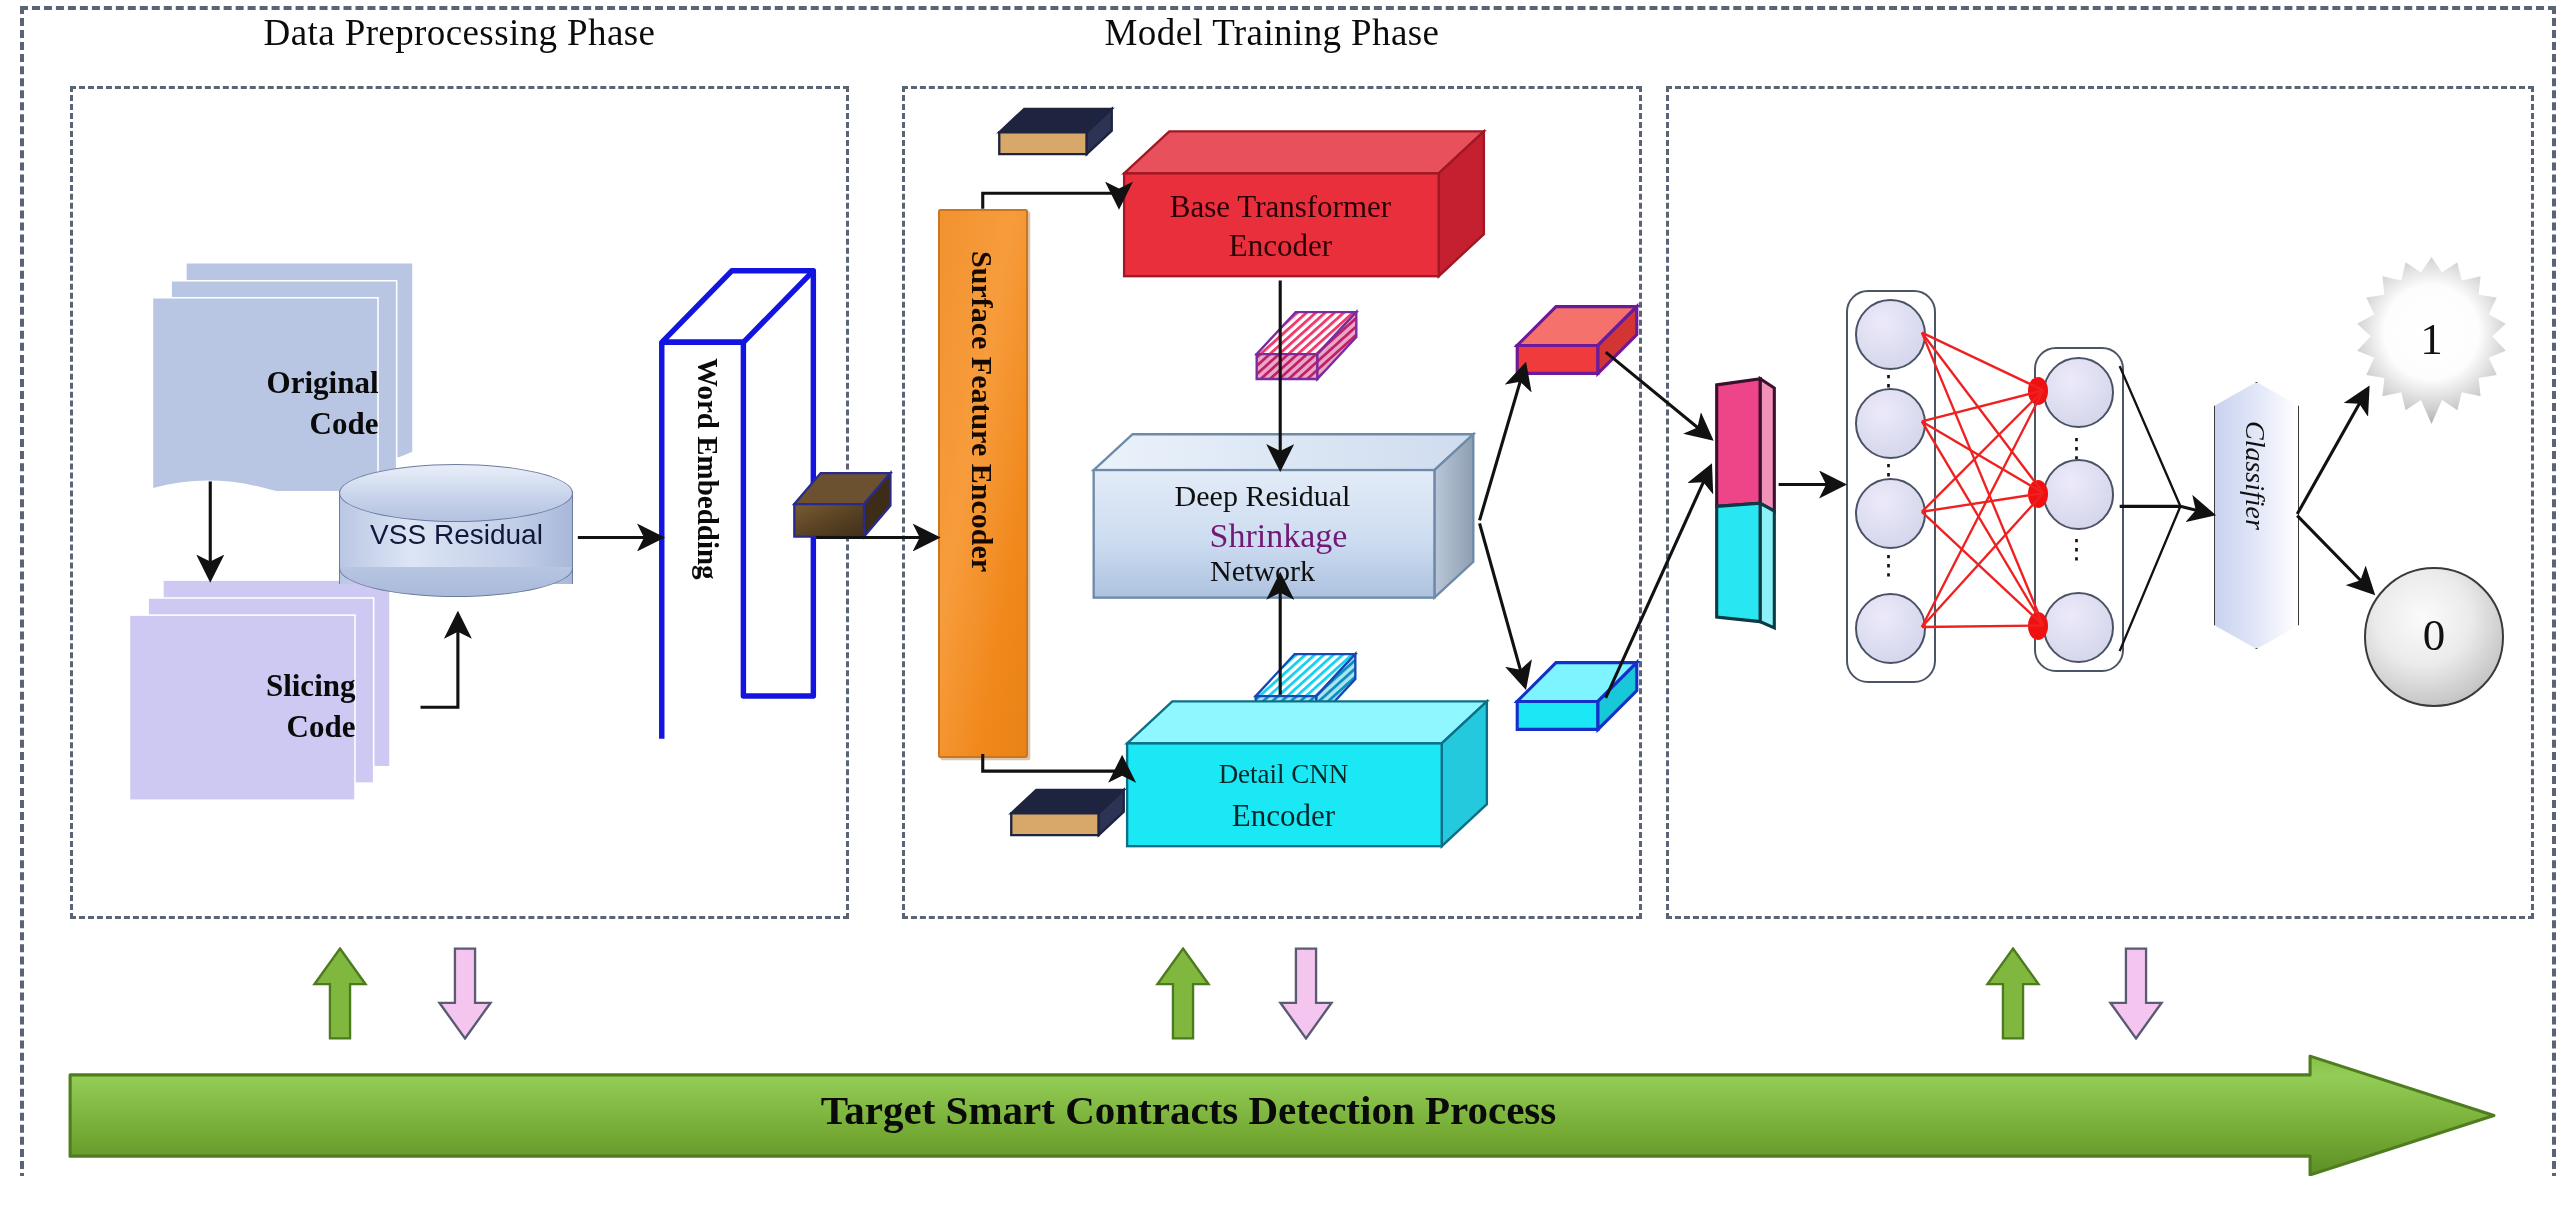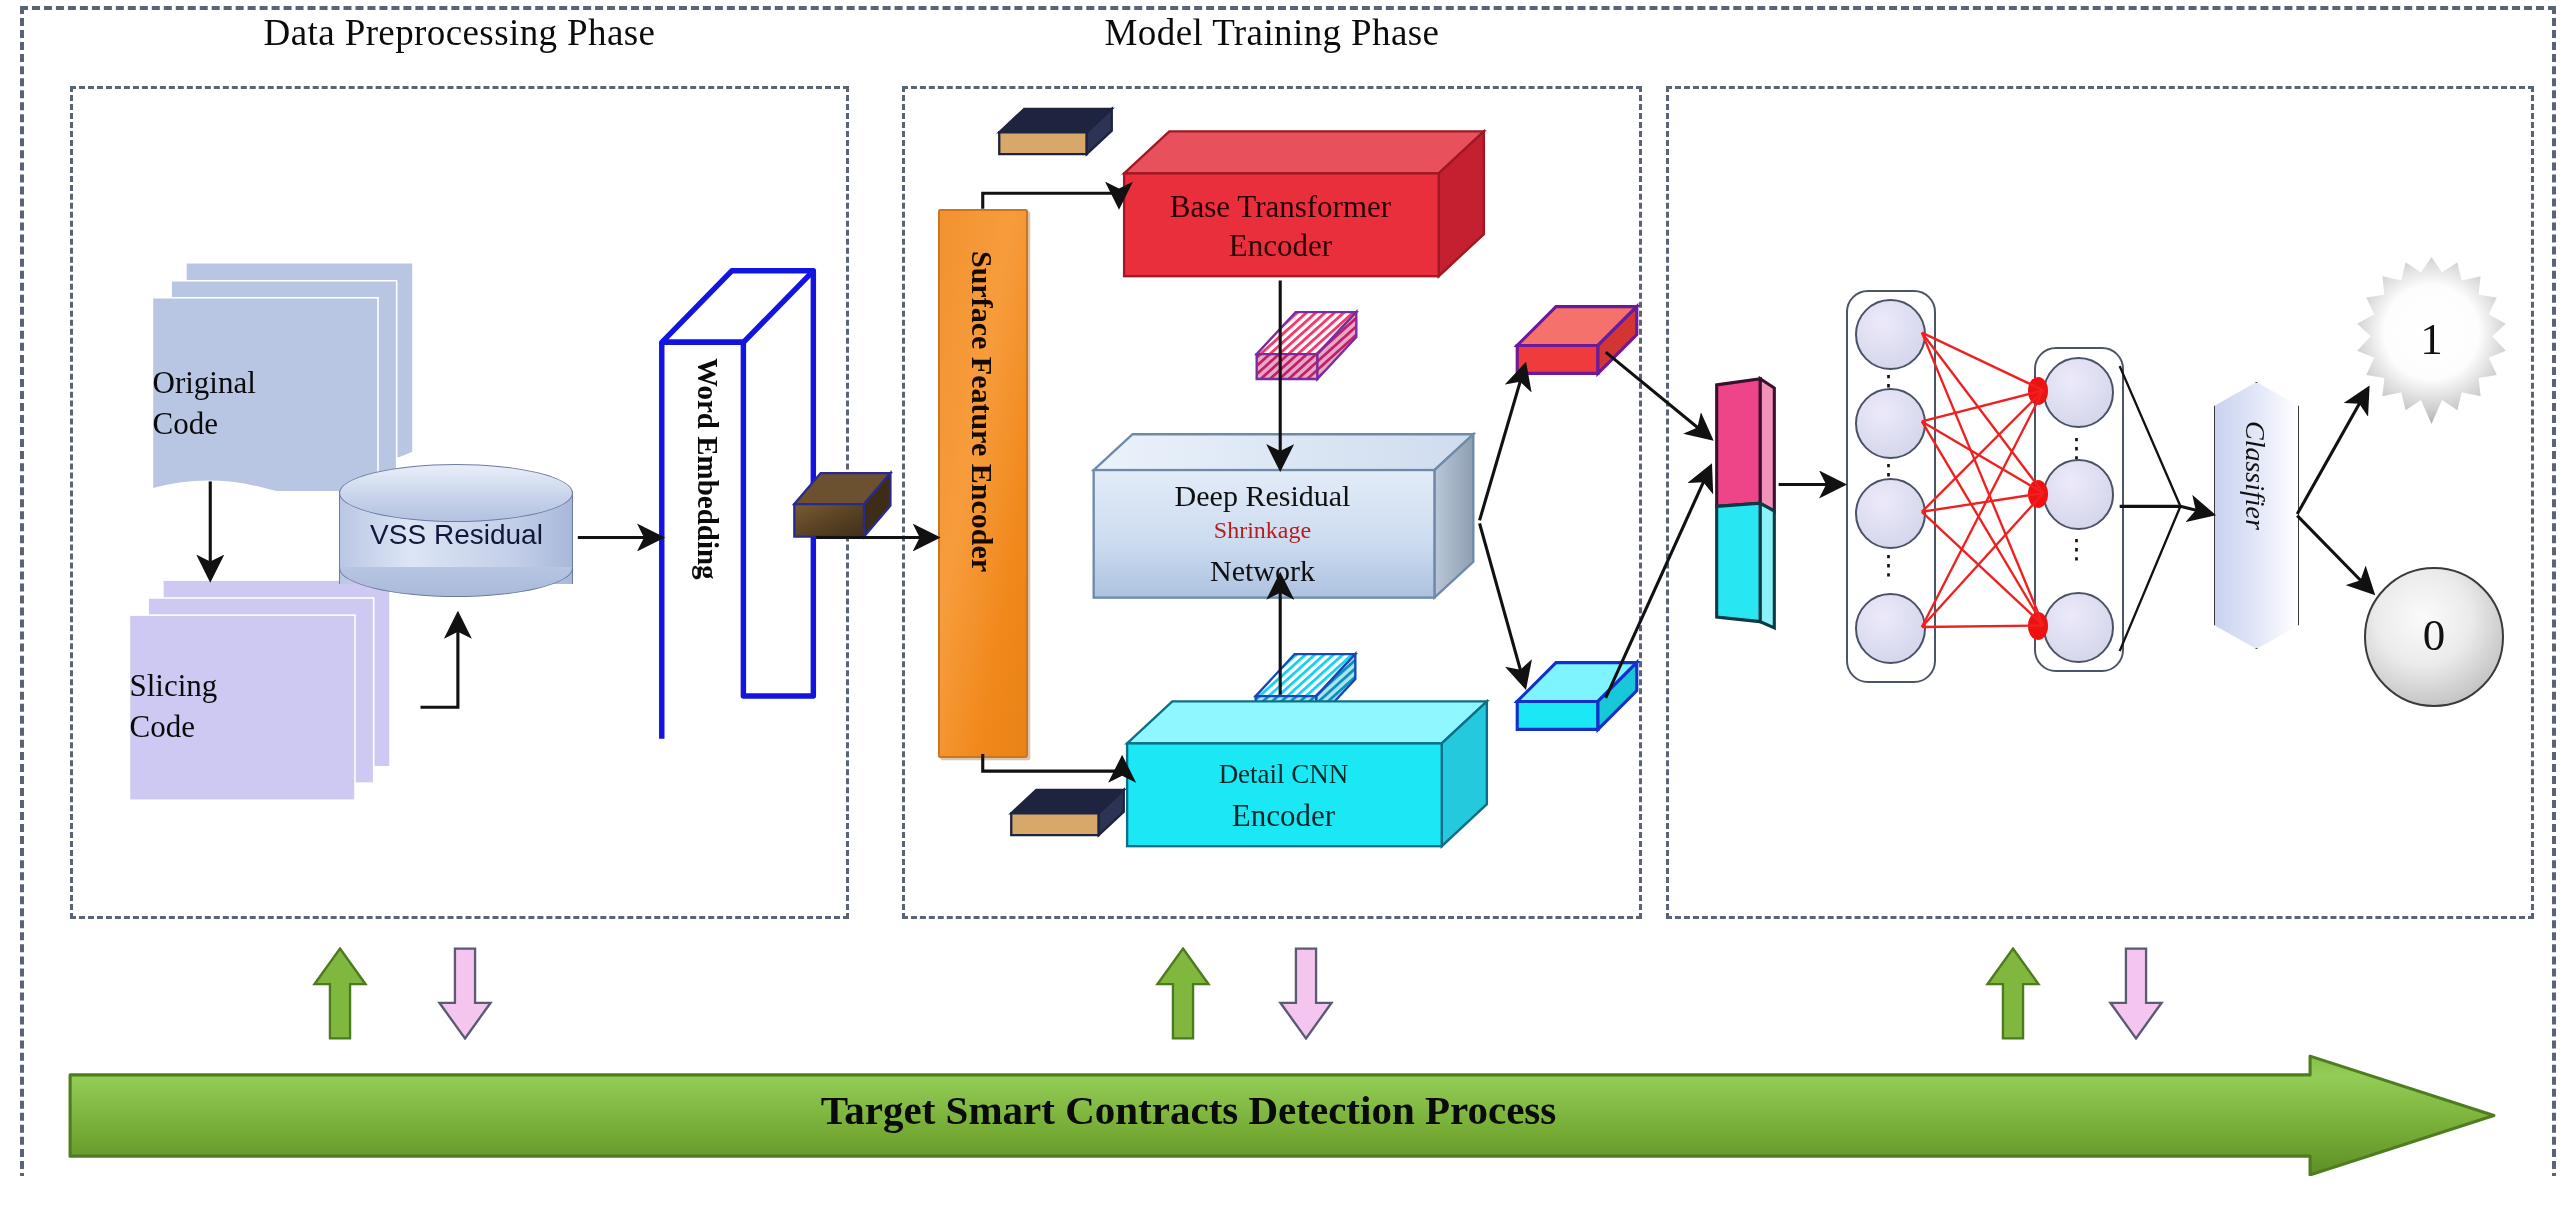--- a/index.html
+++ b/index.html
@@ -11,21 +11,21 @@
     border:4.7px dashed #5a6475;box-sizing:border-box;}
   .phase-box{position:absolute;border:3.9px dashed #5a6475;box-sizing:border-box;background:transparent;}
   .phase-title{position:absolute;text-align:center;font-size:37px;color:#0b0b0b;
     letter-spacing:0.4px;white-space:nowrap;}
 
   
   .abs{position:absolute;}
 
   
   .doc-stack{position:absolute;}
-  .doc-label{position:absolute;left:0;right:0;text-align:left;font-weight:normal;
+  .doc-label{position:absolute;left:0;right:0;text-align:right;font-weight:bold;
     font-size:31px;line-height:1.12;color:#0a0a0a;}
 
   
   .cyl-body{position:absolute;background:linear-gradient(90deg,#bac7e4 0%,#dde5f5 30%,#c3cfe8 75%,#a9b8da 100%);
      border-left:1.6px solid #6d7da0;border-right:1.6px solid #6d7da0;}
   .cyl-top{position:absolute;border-radius:50%;
      background:linear-gradient(180deg,#e9eff9 0%,#c6d2ea 60%,#b4c2e0 100%);
      border:1.6px solid #6d7da0;}
   .cyl-bot{position:absolute;border-radius:50%;
      background:linear-gradient(180deg,#c2cfe8 0%,#aabada 100%);
@@ -221,21 +221,21 @@
           <stop offset="0%" stop-color="#b9c7d8"></stop>
             <stop offset="100%" stop-color="#8e9eb2"></stop>
         </linearGradient>
       </defs>
       <polygon points="6,54 56,8 494,8 444,54" fill="url(#drsnTop)" stroke="#6e8aa8" stroke-width="3"></polygon>
       <polygon points="444,54 494,8 494,172 444,218" fill="url(#drsnSide)" stroke="#6e8aa8" stroke-width="3"></polygon>
       <rect x="6" y="54" width="438" height="164" fill="url(#drsnFront)" stroke="#6e8aa8" stroke-width="3"></rect>
     </svg>
     <div class="lbl" style="top:51px;left:0;width:347px;font-size:30px;color:#101010;">
       <span>Deep Residual</span></div>
-    <div class="lbl" style="top:89px;left:0;width:347px;font-size:24px;color:#b91c1c;">
+    <div class="lbl" style="top:89px;left:16px;width:347px;font-size:34px;color:#701a75;">
       <span>Shrinkage</span></div>
     <div class="lbl" style="top:126px;left:0;width:347px;font-size:30px;color:#101010;">
       <span>Network</span></div>
   </div>
 
   <div class="stripebar" style="left:1251px;top:643px;width:109px;height:86px;">
     <svg width="109" height="86" viewBox="0 0 140 110">
       <defs>
         <pattern id="cstripe" width="8" height="8" patternUnits="userSpaceOnUse" patternTransform="rotate(-42)">
           <rect width="8" height="4" fill="#1ad0ee"></rect>

